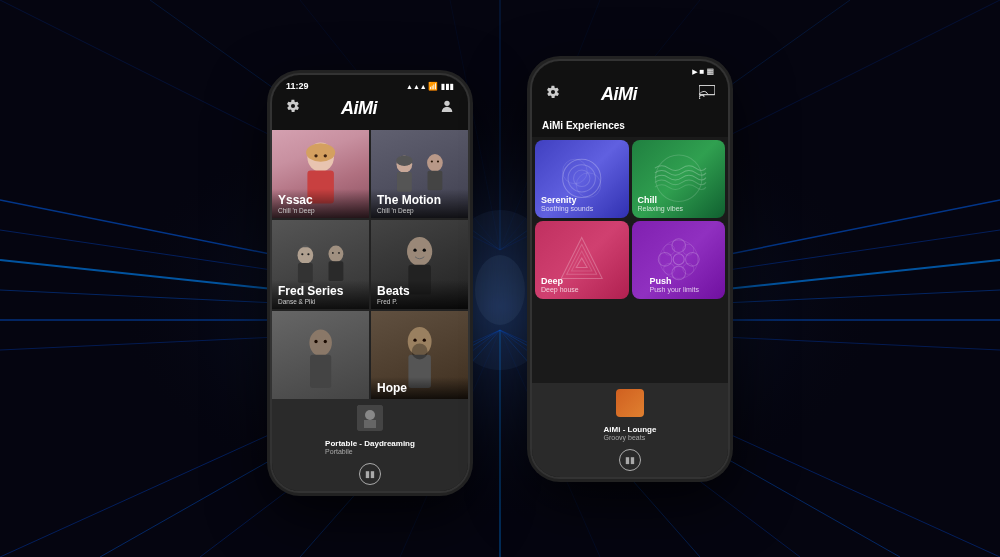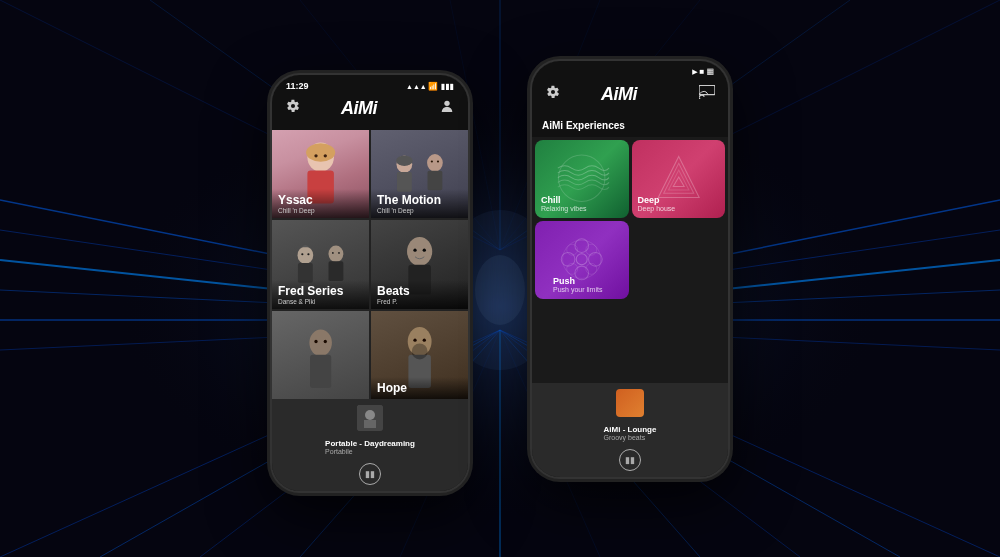--- a/index.html
+++ b/index.html
@@ -511,20 +511,35 @@
               <circle cx="0" cy="20" r="2" fill="#ccc"></circle>
               <path d="M0 13 Q9 5 13 13" stroke="#ccc" stroke-width="1.5" fill="none"></path>
             </svg>
         </div>
       </div>
 
       <div class="section-title">AiMi Experiences</div>
 
       <div class="experiences-grid">
 
+        <div class="exp-card exp-bg-serenity">
+          <div class="exp-pattern">
+            <svg viewBox="0 0 80 80">
+              <circle cx="40" cy="40" r="28" fill="none" stroke="rgba(255,255,255,0.5)" stroke-width="1.5"></circle>
+              <circle cx="40" cy="40" r="20" fill="none" stroke="rgba(255,255,255,0.4)" stroke-width="1.5"></circle>
+              <circle cx="40" cy="40" r="12" fill="none" stroke="rgba(255,255,255,0.3)" stroke-width="1.5"></circle>
+              <circle cx="30" cy="30" r="18" fill="none" stroke="rgba(255,255,255,0.3)" stroke-width="1"></circle>
+              <circle cx="50" cy="50" r="18" fill="none" stroke="rgba(255,255,255,0.3)" stroke-width="1"></circle>
+            </svg>
+          </div>
+          <div class="exp-text">
+            <div class="exp-name">Serenity</div>
+            <div class="exp-sub">Soothing sounds</div>
+          </div>
+        </div>
 
 
         <div class="exp-card exp-bg-chill">
           <div class="exp-pattern">
             <svg viewBox="0 0 80 80">
 
               <path d="M5 25 Q15 18 25 25 Q35 32 45 25 Q55 18 65 25 Q75 32 80 25" fill="none" stroke="rgba(255,255,255,0.5)" stroke-width="1.5"></path>
               <path d="M5 32 Q15 25 25 32 Q35 39 45 32 Q55 25 65 32 Q75 39 80 32" fill="none" stroke="rgba(255,255,255,0.5)" stroke-width="1.5"></path>
               <path d="M5 39 Q15 32 25 39 Q35 46 45 39 Q55 32 65 39 Q75 46 80 39" fill="none" stroke="rgba(255,255,255,0.5)" stroke-width="1.5"></path>
               <path d="M5 46 Q15 39 25 46 Q35 53 45 46 Q55 39 65 46 Q75 53 80 46" fill="none" stroke="rgba(255,255,255,0.4)" stroke-width="1.5"></path>

